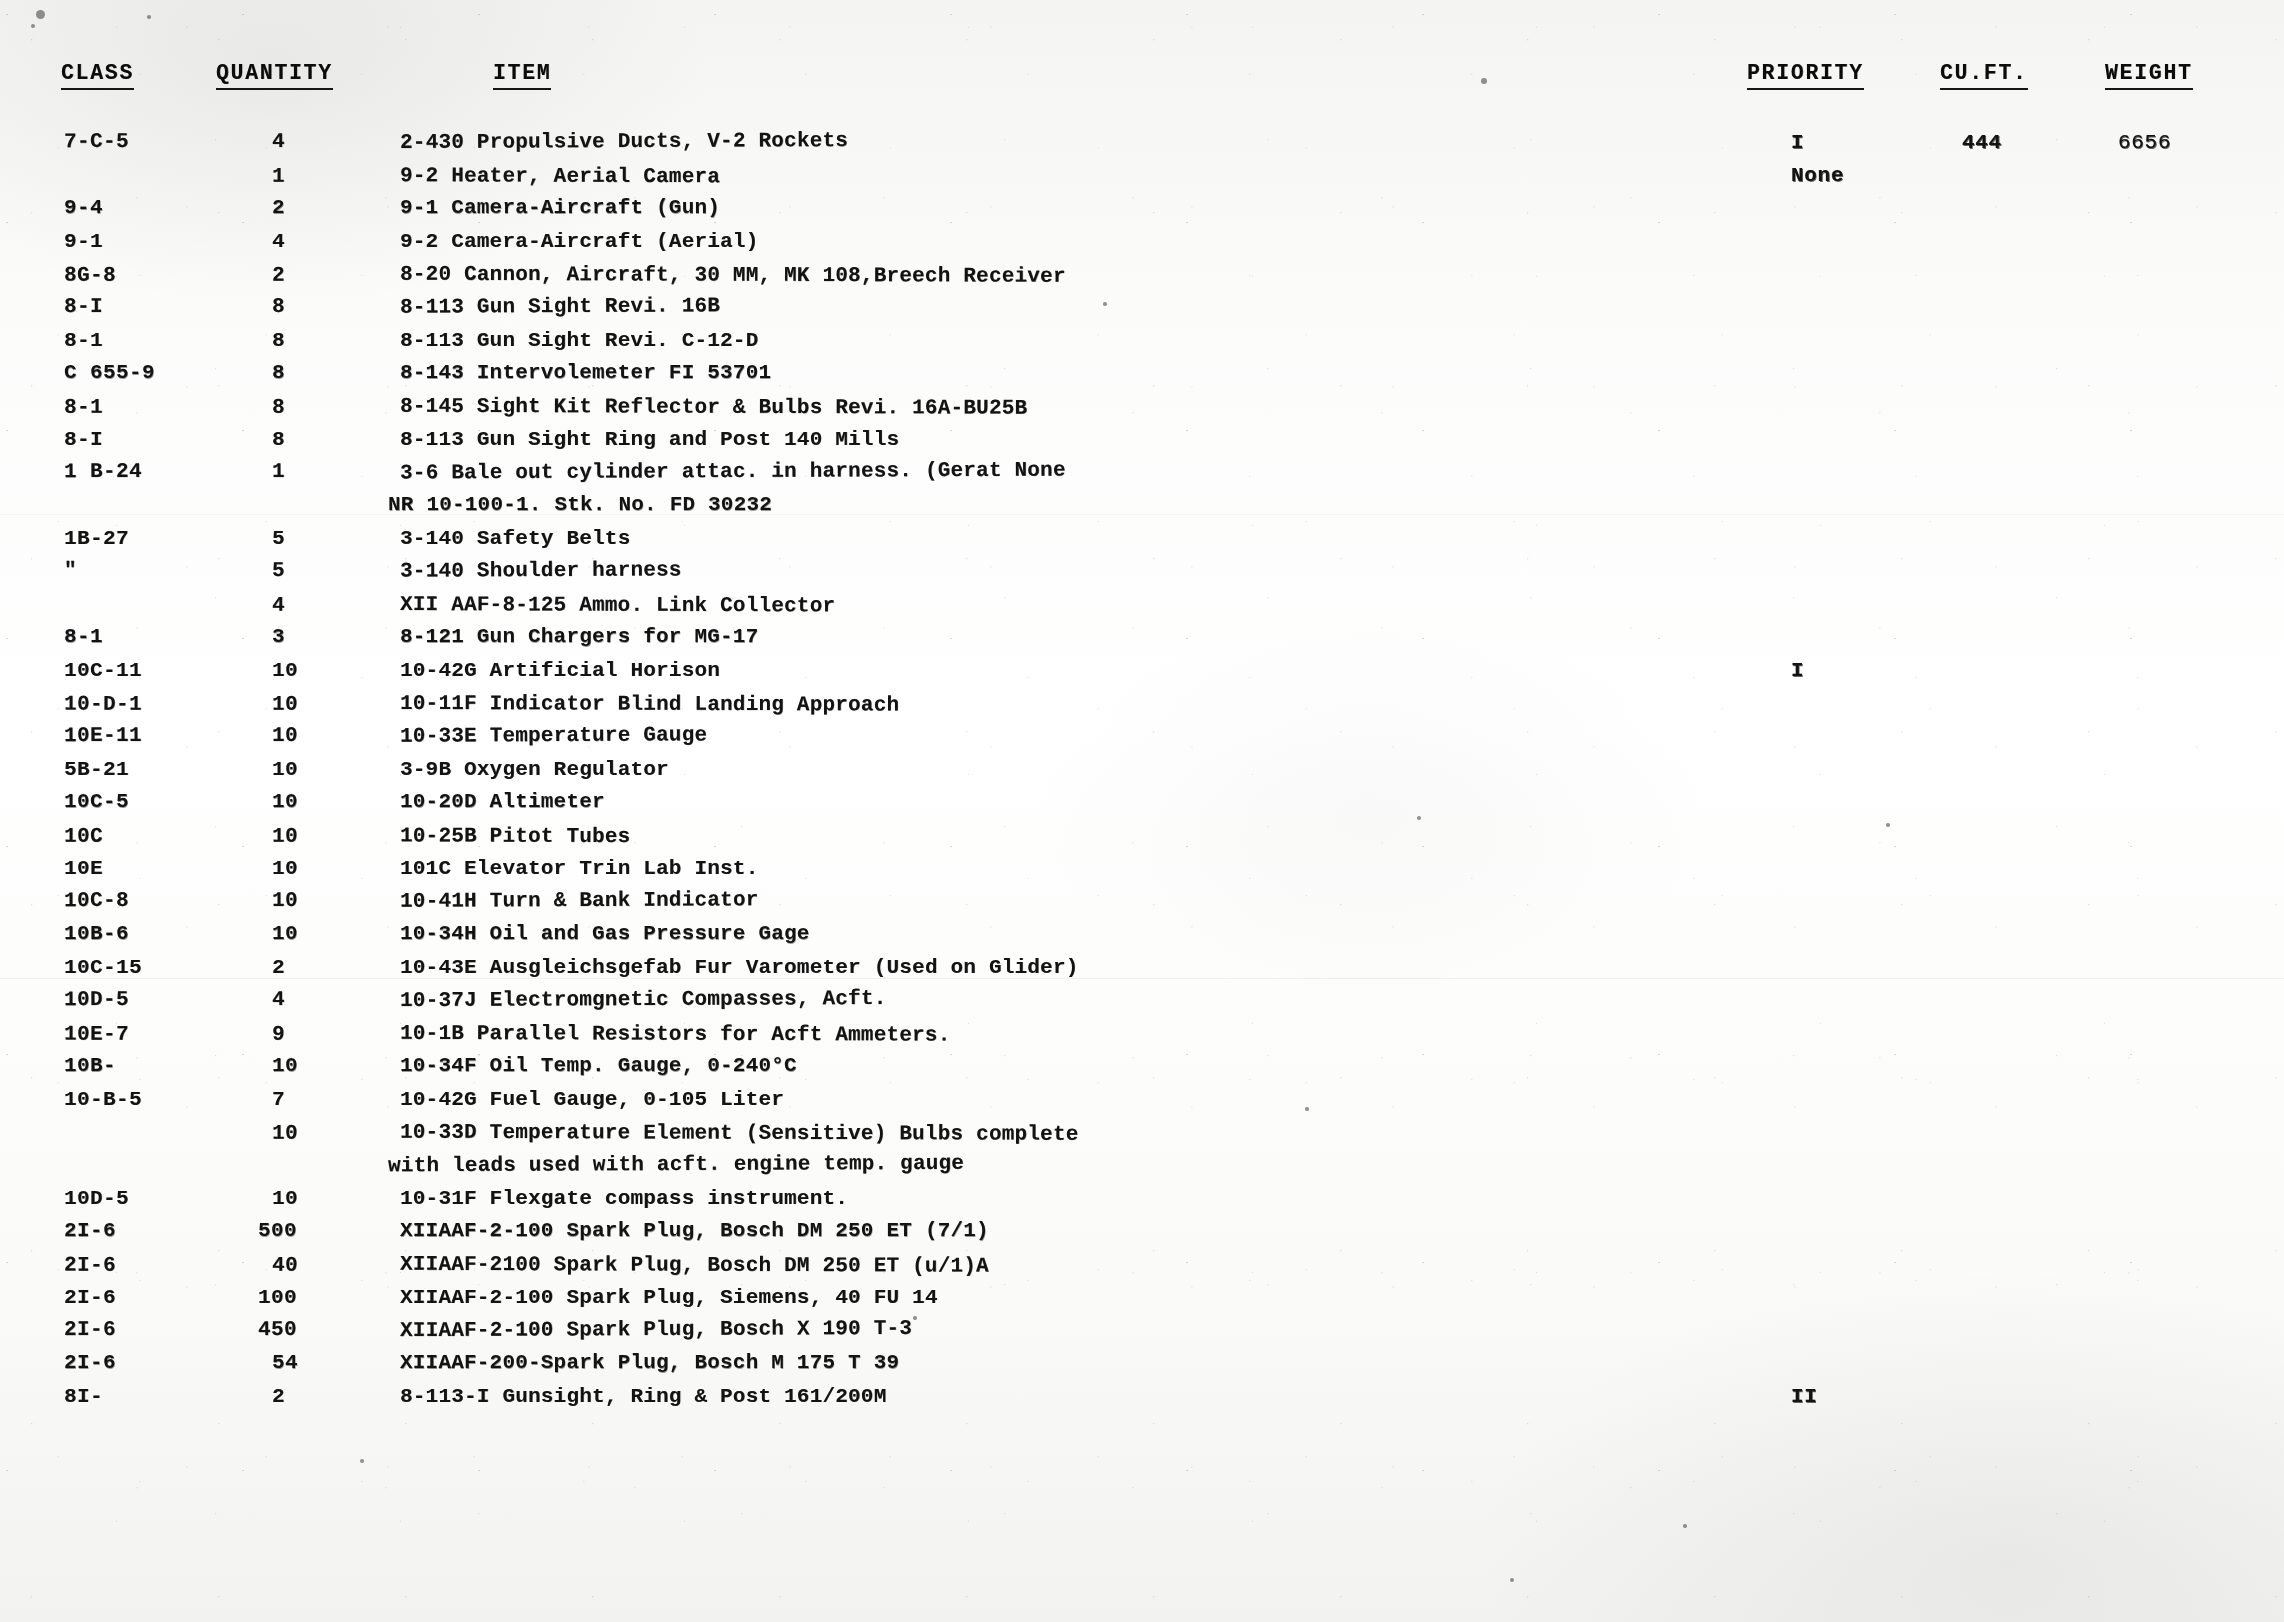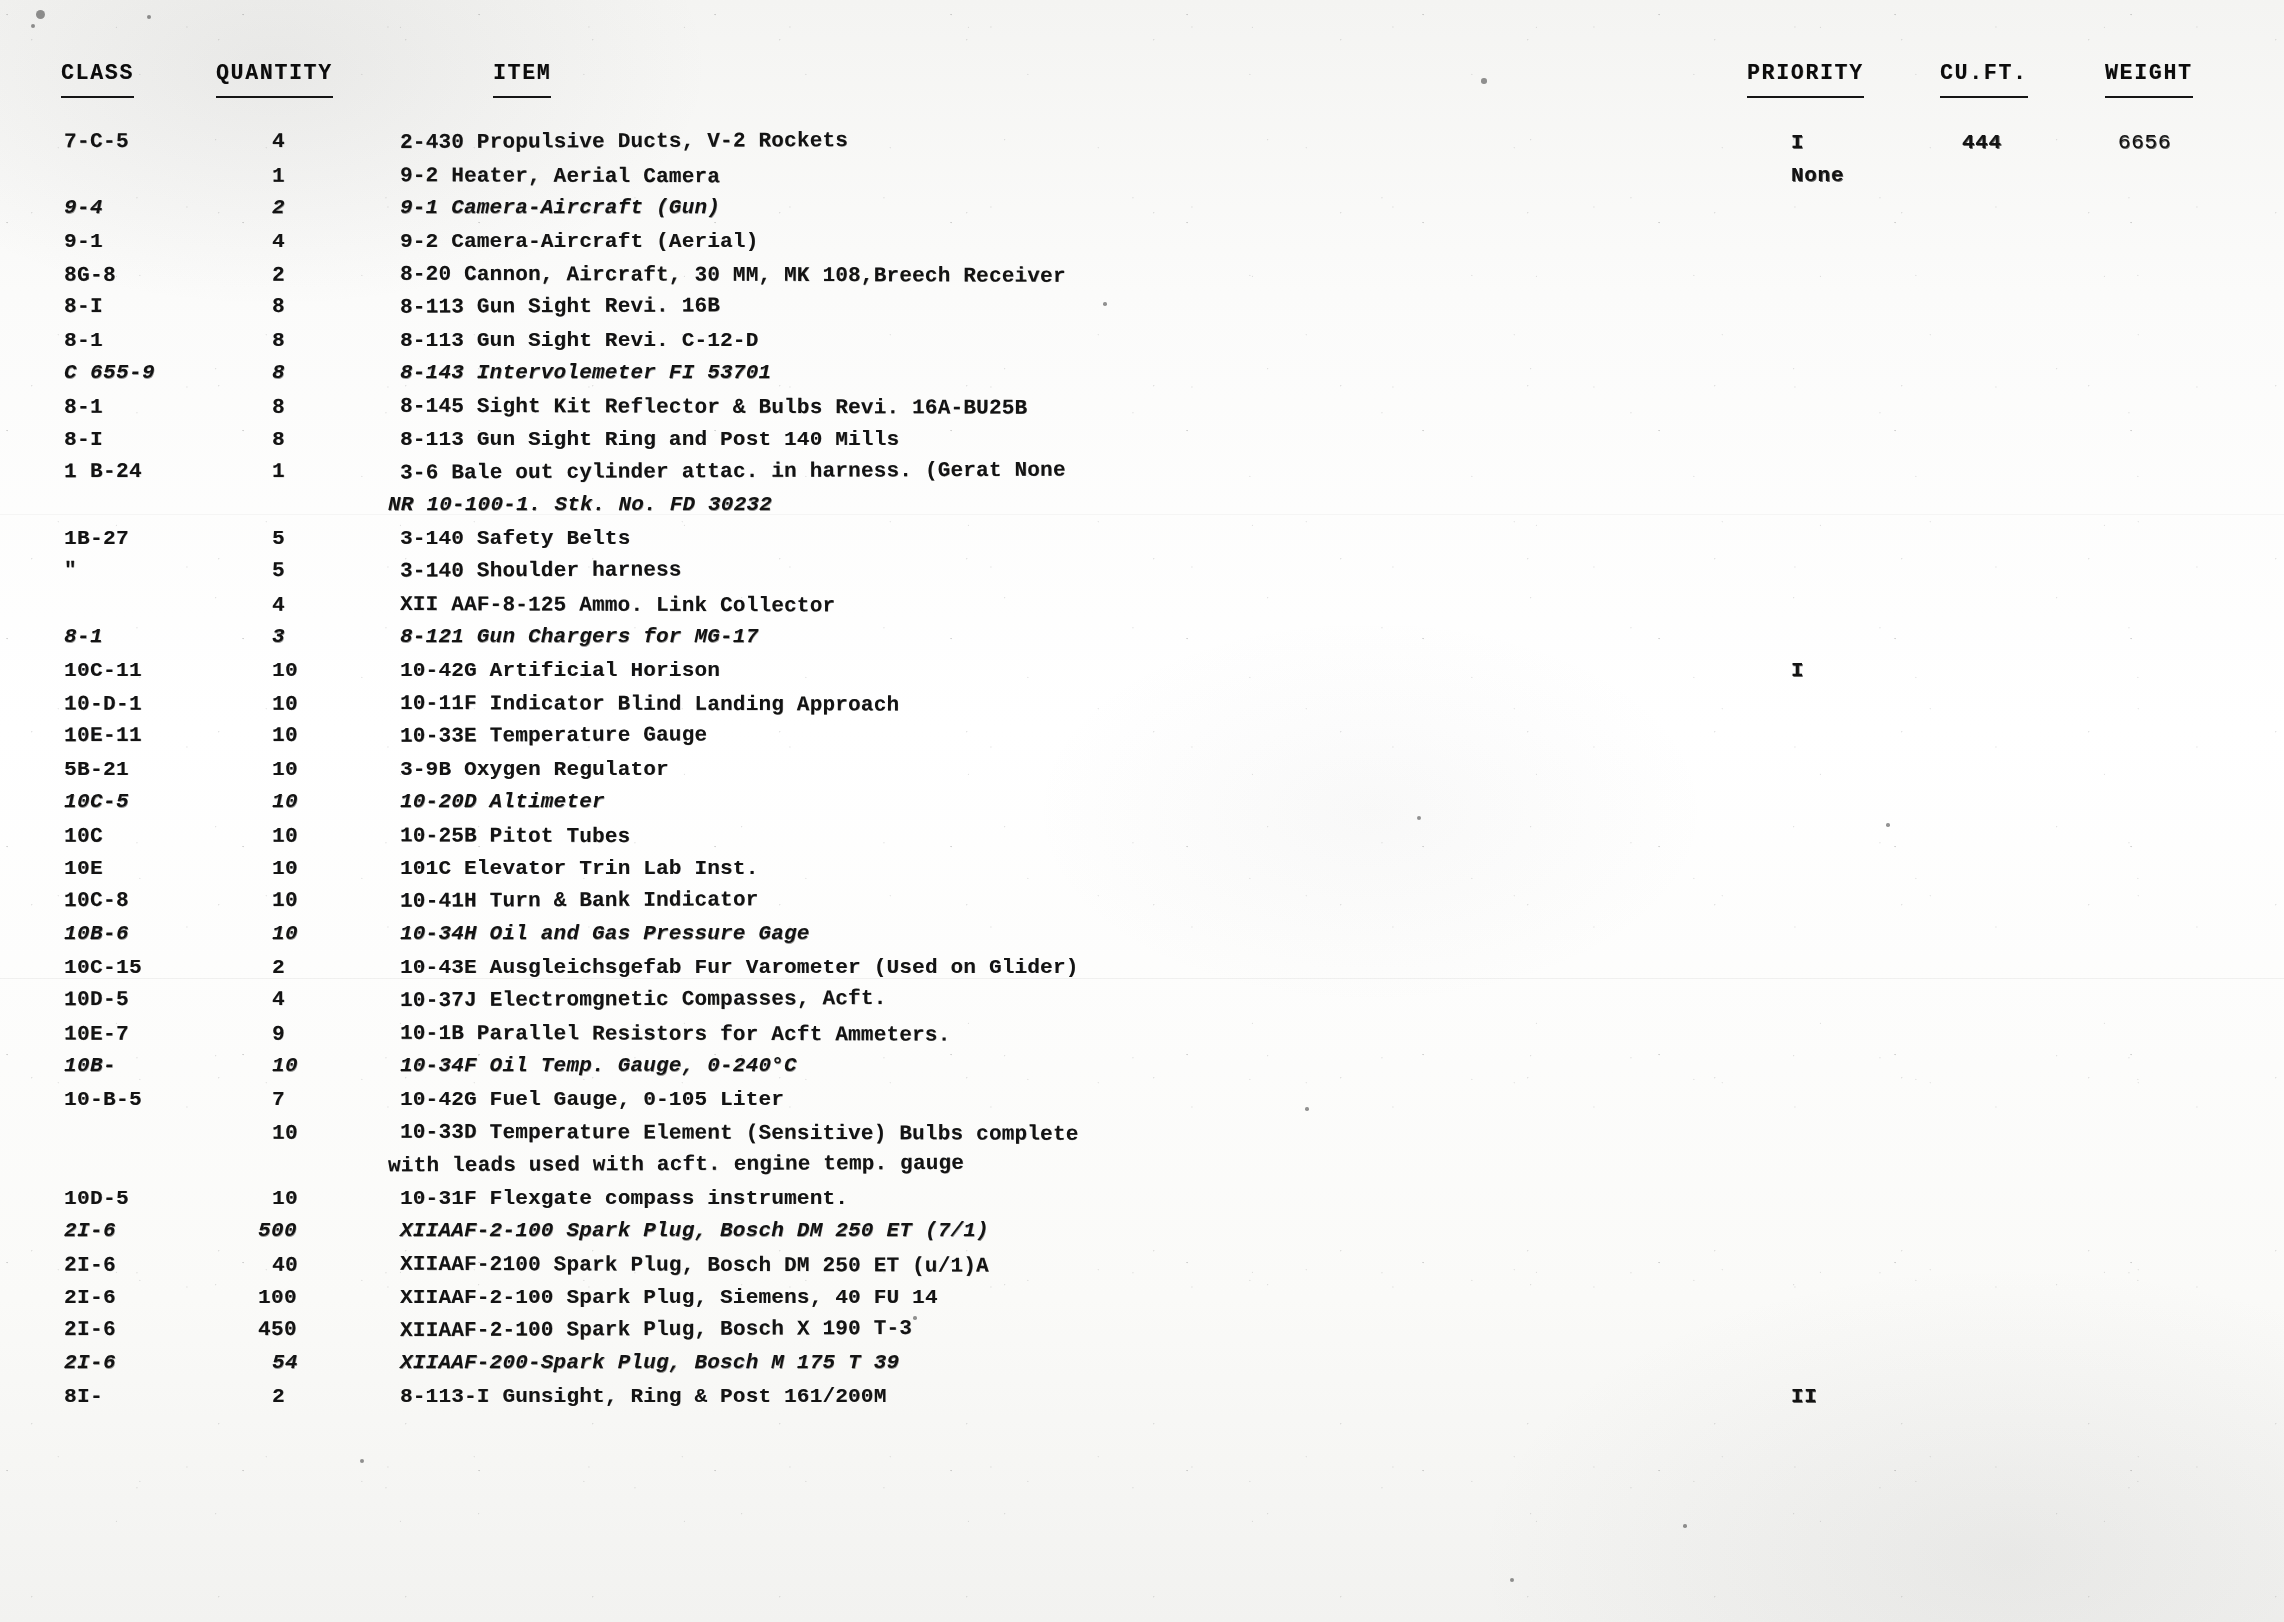--- a/index.html
+++ b/index.html
@@ -65,21 +65,21 @@
     height: 33px;
   }
   .hdr {
     position: absolute;
     font-size: 21.5px;
     font-weight: bold;
     letter-spacing: 1.7px;
     color: #0c0c0c;
     white-space: nowrap;
     border-bottom: 2.1px solid #151515;
-    padding-bottom: 11px;
+    padding-bottom: 3px;
     text-shadow: 0.4px 0.3px 0 rgba(0,0,0,0.42);
   }
   #hdr-class    { left: 61px; }
   #hdr-quantity { left: 216px; }
   #hdr-item     { left: 493px; }
   #hdr-priority { left: 1747px; }
   #hdr-cuft     { left: 1940px; }
   #hdr-weight   { left: 2105px; }
 
   
@@ -106,21 +106,21 @@
   .c-qty.w3   { left: 258px; }
   .c-item     { left: 400px; font-weight: bold; letter-spacing: 0.2px; }
   .c-item.cont{ left: 388px; }
   .c-pri      { left: 1791px; font-weight: bold; letter-spacing: 0.7px; }
   .c-cuft     { left: 1962px; font-weight: bold; letter-spacing: 0.7px; }
   .c-wt       { left: 2118px; font-weight: normal; letter-spacing: 0.7px; }
 
   
   .r1 { transform: translateY(-1px) rotate(-0.25deg); }
   .r2 { transform: translateY(0.7px)   rotate(0.18deg); }
-  .r3 { transform: translateY(-0.6px); font-style: italic; }
+  .r3 { transform: translateY(-0.6px); }
   .bold-hit { text-shadow: 0.8px 0.5px 0.3px rgba(0,0,0,0.6), -0.3px -0.2px 0.2px rgba(0,0,0,0.25); }
 
   
   .streak {
     position: absolute;
     left: 0;
     width: 2284px;
     height: 1.4px;
     background: rgba(0,0,0,0.05);
     pointer-events: none;

